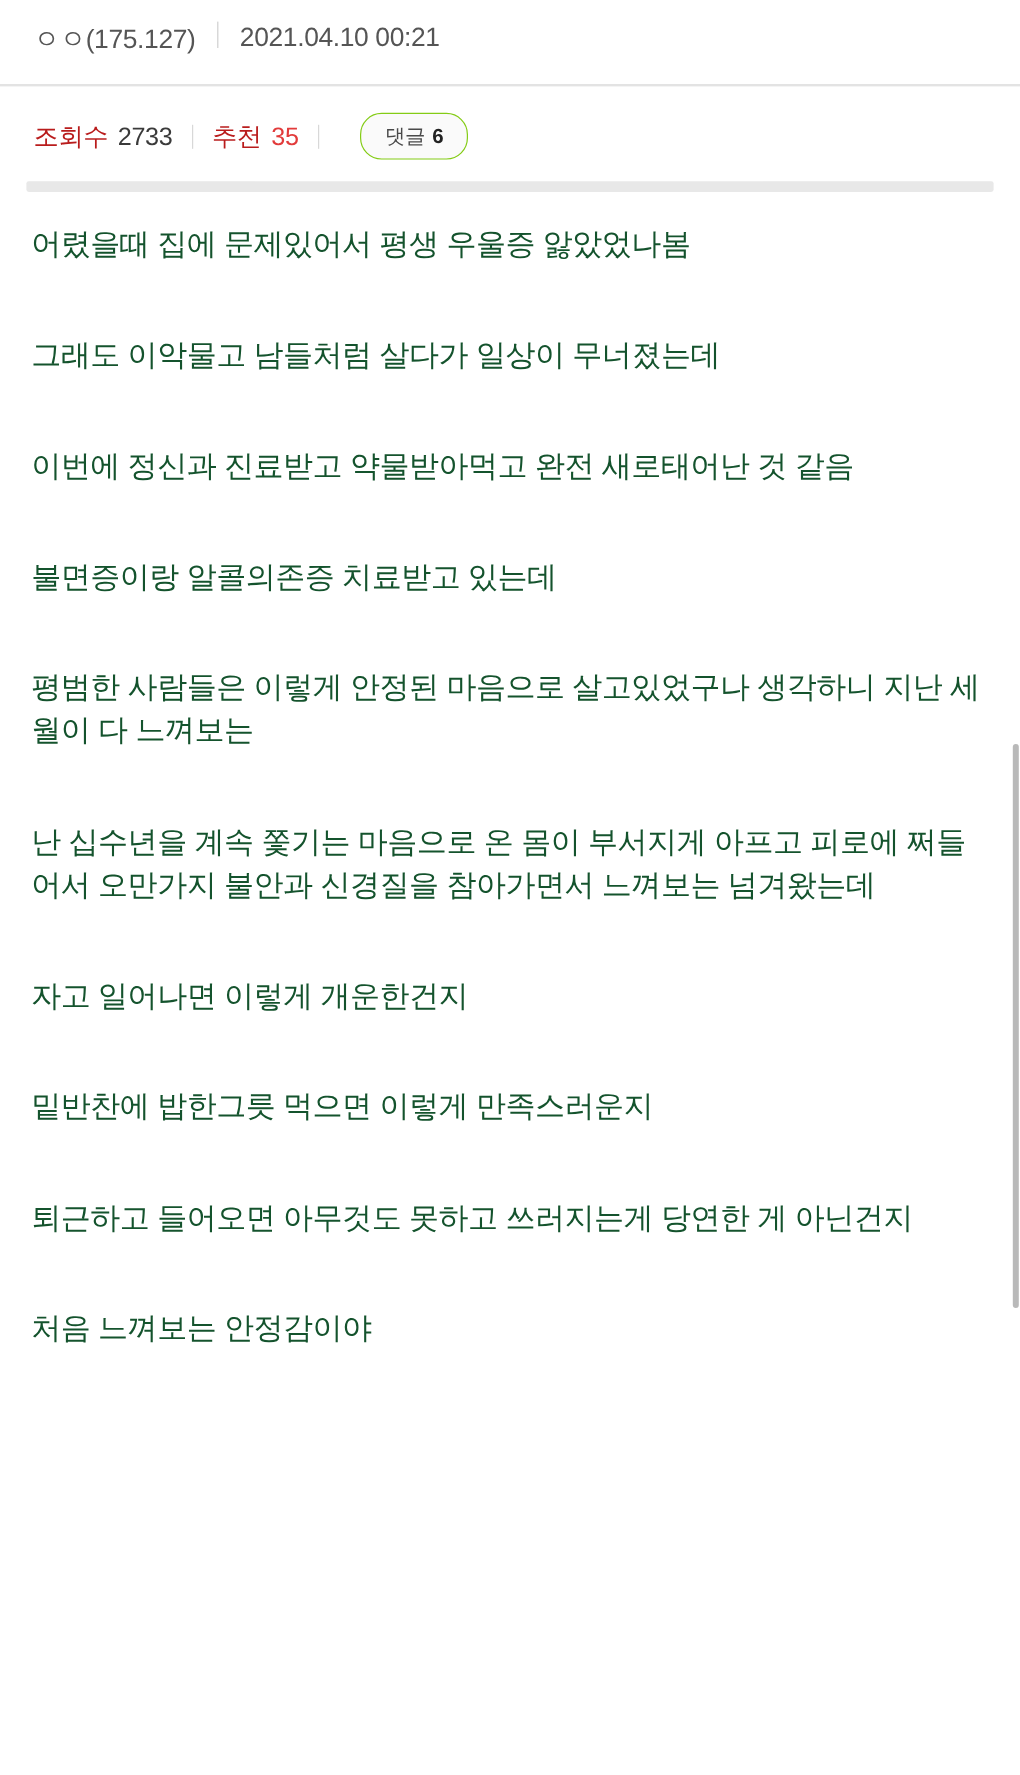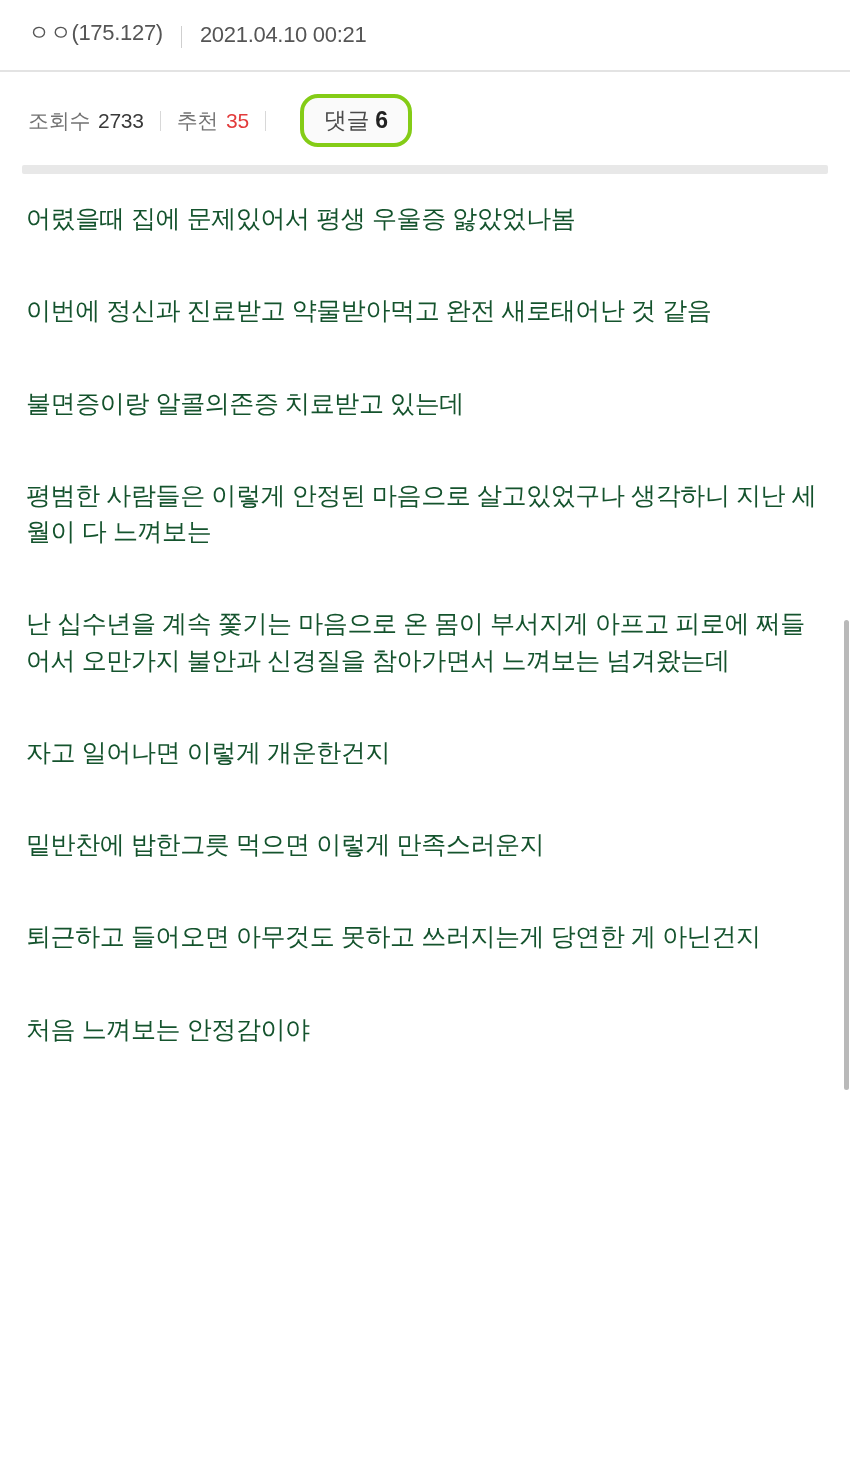--- a/index.html
+++ b/index.html
@@ -30,21 +30,21 @@
   .post-title {
     font-size: 29px;
     font-weight: bold;
     line-height: 1.3;
     color: #1a1a1a;
     letter-spacing: -0.4px;
     margin: 0 0 18px 0;
   }
   .meta-row {
     display: flex;
-    align-items: flex-end;
+    align-items: flex-start;
     font-size: 22px;
     color: #666666;
     letter-spacing: -0.3px;
     padding-bottom: 22px;
   }
   .meta-author {
     color: #555555;
   }
   .meta-sep {
     display: inline-block;
@@ -70,41 +70,41 @@
     padding: 22px 28px 18px 28px;
     font-size: 21px;
     color: #6b6b6b;
     letter-spacing: -0.3px;
   }
   .stat {
     display: inline-flex;
     align-items: baseline;
     gap: 8px;
   }
-  .stat-label { color: #737373; }
+  .stat-label { color: #b91c1c; }
   .stat-value { color: #3a3a3a; }
   .stat-value.rec { color: #e23b3b; }
   .stat-divider {
     display: inline-block;
     width: 1px;
     height: 20px;
     background: #d8d8d8;
     margin: 0 16px;
   }
   .comment-chip {
     display: inline-flex;
     align-items: baseline;
     gap: 6px;
-    border: 4px solid #84cc16;
+    border: 1px solid #84cc16;
     border-radius: 18px;
     padding: 7px 20px;
     margin-left: 18px;
     background: #fafafa;
     color: #4a4a4a;
-    font-size: 23px;
+    font-size: 17px;
   }
   .comment-chip .count { color: #222222; font-weight: 600; }
 
   
   .thin-bar {
     height: 9px;
     background: #e8e8e8;
     margin: 0 22px 0 22px;
     border-radius: 2px;
   }
@@ -172,20 +172,21 @@
     <span class="comment-chip">
       <span>댓글</span>
       <span class="count">6</span>
     </span>
   </div>
 
   <div class="thin-bar"></div>
 
   <div class="post-body">
     <p class="para">어렸을때 집에 문제있어서 평생 우울증 앓았었나봄</p>
+    <p class="para">그래도 이악물고 남들처럼 살다가 일상이 무너졌는데</p>
     <p class="para">이번에 정신과 진료받고 약물받아먹고 완전 새로태어난 것 같음</p>
     <p class="para">불면증이랑 알콜의존증 치료받고 있는데</p>
     <p class="para">평범한 사람들은 이렇게 안정된 마음으로 살고있었구나 생각하니 지난 세월이 다 느껴보는</p>
     <p class="para">난 십수년을 계속 쫓기는 마음으로 온 몸이 부서지게 아프고 피로에 쩌들어서 오만가지 불안과 신경질을 참아가면서 느껴보는 넘겨왔는데</p>
     <p class="para">자고 일어나면 이렇게 개운한건지</p>
     <p class="para">밑반찬에 밥한그릇 먹으면 이렇게 만족스러운지</p>
     <p class="para">퇴근하고 들어오면 아무것도 못하고 쓰러지는게 당연한 게 아닌건지</p>
     <p class="para">처음 느껴보는 안정감이야</p>
   </div>
 

